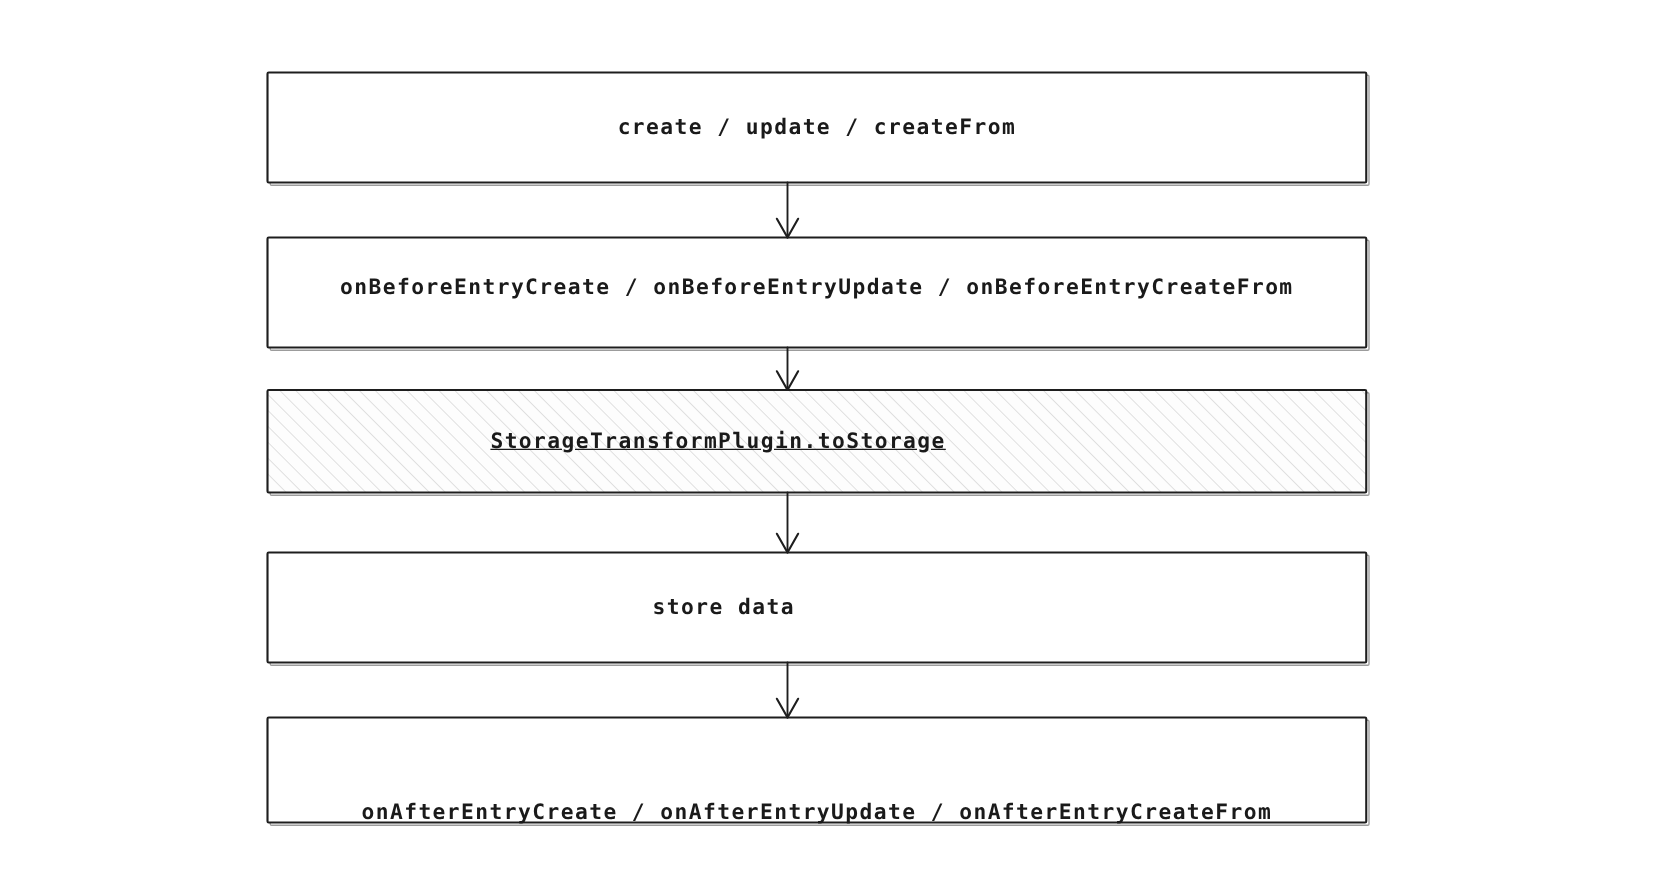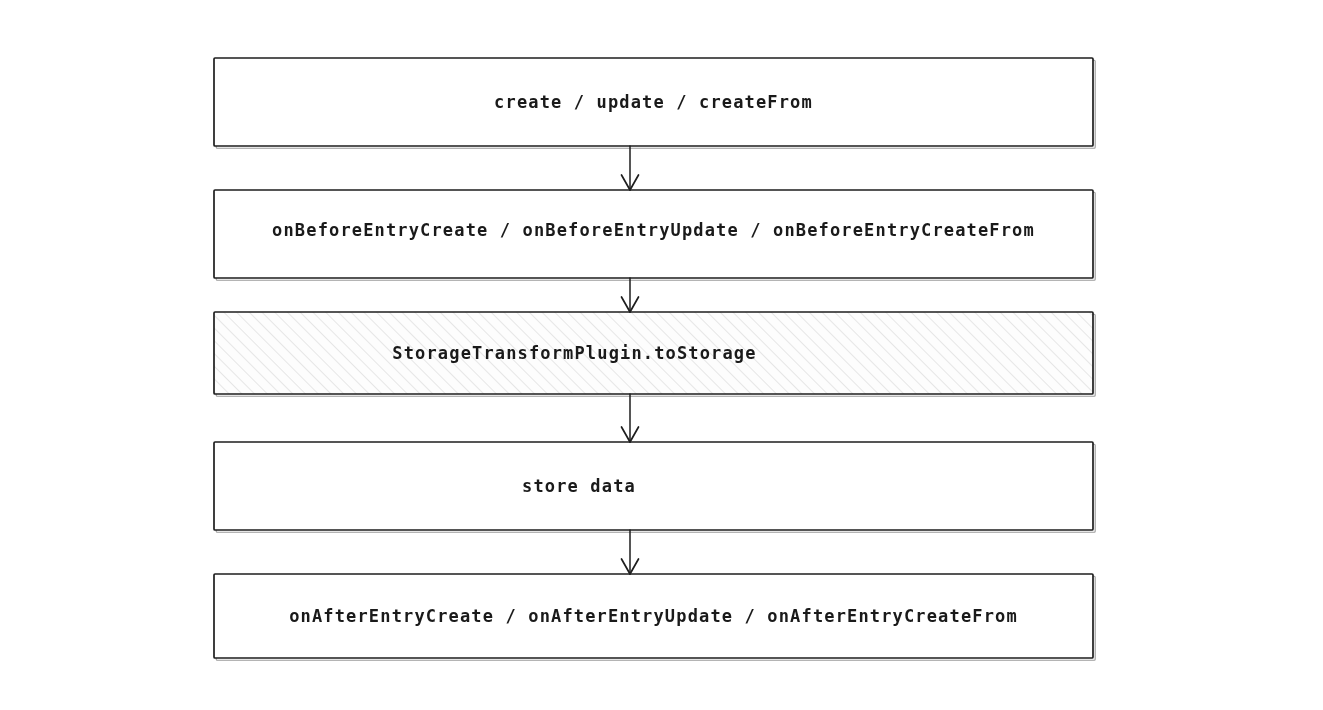--- a/index.html
+++ b/index.html
@@ -132,18 +132,18 @@
         <line x1="630" y1="394" x2="630" y2="442" class="connector-line"></line>
         <path d="M621.5 427 L630 442 L638.5 427" class="connector-head"></path>
         <line x1="630" y1="530" x2="630" y2="574" class="connector-line"></line>
         <path d="M621.5 559 L630 574 L638.5 559" class="connector-head"></path>
       </g>
   </svg>
 
   <div class="node-label-layer">
     <div class="node-label" style="left: 214px; top: 58px; width: 879px; height: 88px;">create / update / createFrom</div>
     <div class="node-label" style="left: 214px; top: 190px; width: 879px; height: 80px;">onBeforeEntryCreate / onBeforeEntryUpdate / onBeforeEntryCreateFrom</div>
-    <div class="node-label" style="left: 214px; top: 312px; width: 721px; height: 82px;">StorageTransformPlugin.toStorage</div>
+    <div class="node-label" style="left: 214px; top: 312px; width: 721px; height: 82px; text-decoration: underline;">StorageTransformPlugin.toStorage</div>
     <div class="node-label" style="left: 214px; top: 442px; width: 730px; height: 88px;">store data</div>
-    <div class="node-label" style="left: 214px; top: 574px; width: 879px; height: 84px;">onAfterEntryCreate / onAfterEntryUpdate / onAfterEntryCreateFrom</div>
+    <div class="node-label" style="left: 214px; top: 608px; width: 879px; height: 84px;">onAfterEntryCreate / onAfterEntryUpdate / onAfterEntryCreateFrom</div>
   </div>
 
 </div>
 
 </body></html>

